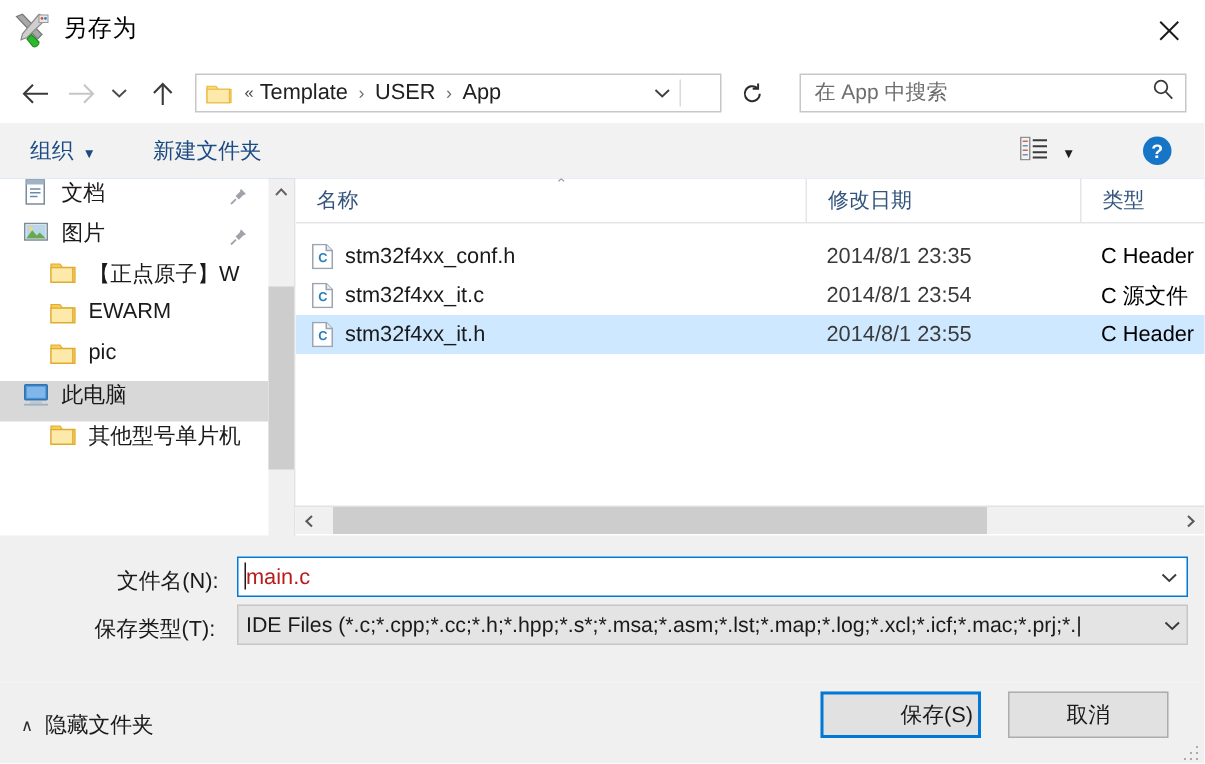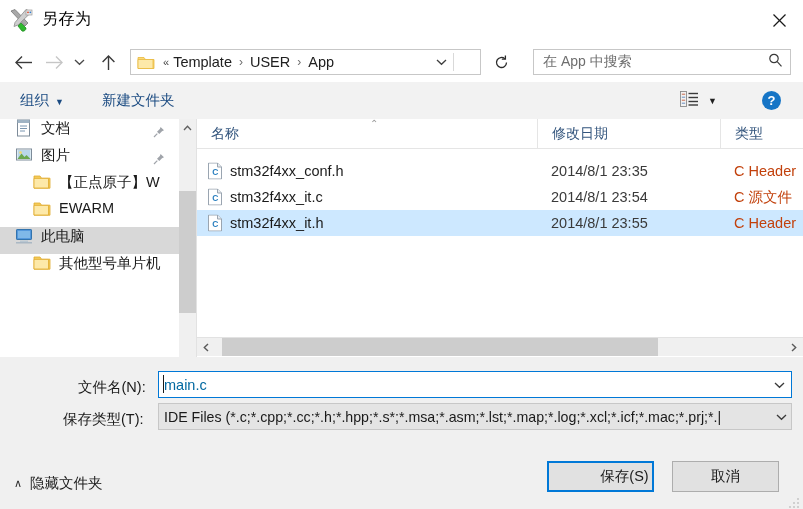--- a/index.html
+++ b/index.html
@@ -249,21 +249,21 @@
   }
   .frow.selected { background: #cde8ff; }
   .fcell {
     height: 26px; display: flex; align-items: center;
     padding-left: 14px; box-sizing: border-box;
     font-size: 14.5px; color: #1a1a1a;
     white-space: nowrap; overflow: hidden;
   }
   .fcell.name { width: 340px; padding-left: 33px; position: relative; }
   .fcell.date { width: 183px; color: #3a3a3a; }
-  .fcell.type { width: 83px; color: #c2410c; }
+  .fcell.type { width: 83px; color: #000000; }
   .file-icon {
     position: absolute; left: 11px; top: 50%; transform: translateY(-50%);
     width: 14px; height: 17px;
   }
   #rows-wrap { padding-top: 9px; }
 
   
   #hscroll {
     position: absolute; left: 197px; top: 338px;
     width: 606px; height: 18px;
@@ -299,21 +299,21 @@
   #input-filename {
     position: absolute; left: 158px; top: 14px;
     width: 634px; height: 27px;
     border: 1px solid #0078d7;
     background: #ffffff;
     box-sizing: border-box;
     display: flex; align-items: center;
   }
   #filename-value {
     margin-left: 5px;
-    font-size: 14.5px; color: #0369a1;
+    font-size: 14.5px; color: #b91c1c;
     white-space: nowrap;
   }
   #filename-caret {
     position: absolute; left: 4px; top: 3px;
     width: 1px; height: 18px; background: #1a1a1a;
   }
   #filename-dropdown {
     position: absolute; right: 0; top: 0; bottom: 0; width: 24px;
     display: flex; align-items: center; justify-content: center;
     color: #3a3a3a; font-size: 11px;
@@ -542,20 +542,29 @@
         <span class="side-label">【正点原子】W</span>
       </div>
       <div class="side-item indent">
         <span class="side-icon">
           <svg width="20" height="18" viewBox="0 0 20 18">
             <path d="M2 3 h6 l1.6 2.2 h8.4 v10 h-16 z" fill="#f6cd5b" stroke="#e0ab2e" stroke-width="0.8"></path>
             <path d="M2 5.4 h14.5 v9.6 h-14.5 z" fill="#fde9a9" stroke="#e0ab2e" stroke-width="0.8"></path>
           </svg>
         </span>
         <span class="side-label">EWARM</span>
+      </div>
+      <div class="side-item indent">
+        <span class="side-icon">
+          <svg width="20" height="18" viewBox="0 0 20 18">
+            <path d="M2 3 h6 l1.6 2.2 h8.4 v10 h-16 z" fill="#f6cd5b" stroke="#e0ab2e" stroke-width="0.8"></path>
+            <path d="M2 5.4 h14.5 v9.6 h-14.5 z" fill="#fde9a9" stroke="#e0ab2e" stroke-width="0.8"></path>
+          </svg>
+        </span>
+        <span class="side-label">pic</span>
       </div>
       <div class="side-item selected">
         <span class="side-icon">
           <svg width="20" height="18" viewBox="0 0 20 18">
             <rect x="2.5" y="2.5" width="15" height="10" rx="0.6" fill="#4a90d9" stroke="#3273ad" stroke-width="1"></rect>
             <rect x="3.8" y="3.8" width="12.4" height="7.4" fill="#7fb8e8"></rect>
             <rect x="6" y="13.5" width="8" height="1.6" fill="#b9c7d2"></rect>
             <rect x="2" y="15.2" width="16" height="1.2" fill="#9fb0bf"></rect>
           </svg>
         </span>

